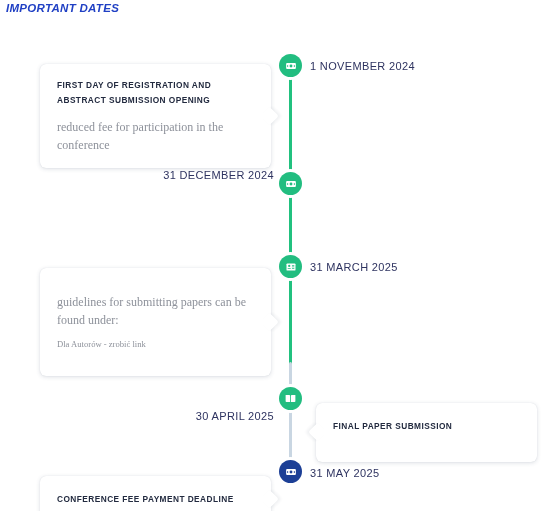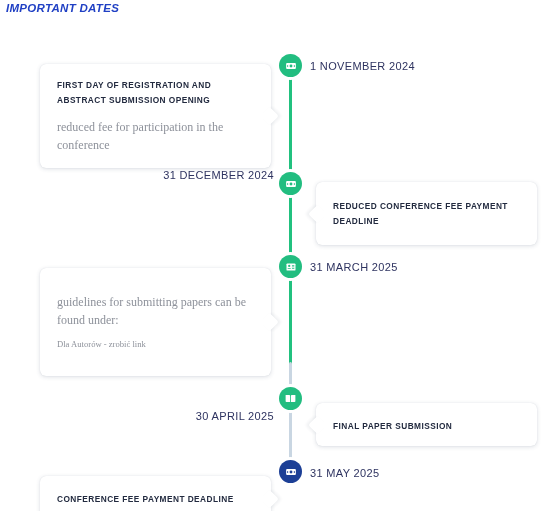--- a/index.html
+++ b/index.html
@@ -138,21 +138,21 @@
     line-height: 1.5;
     margin: 9px 0 0 0;
     display: block;
     text-decoration: none;
   }
 
   
   #card-1 { left: 40px;  top: 38px;  width: 231px; min-height: 90px; }
   #card-2 { left: 316px; top: 156px; width: 221px; min-height: 56px; padding-top: 17px; padding-bottom: 17px; }
   #card-3 { left: 40px;  top: 242px; width: 231px; min-height: 108px; }
-  #card-4 { left: 316px; top: 377px; width: 221px; min-height: 43px; padding-top: 16px; padding-bottom: 12px; }
+  #card-4 { left: 316px; top: 377px; width: 221px; min-height: 43px; padding-top: 16px; padding-bottom: 28px; }
   #card-5 { left: 40px;  top: 450px; width: 231px; min-height: 43px; padding-top: 16px; padding-bottom: 16px; }
 </style>
 </head>
 <body>
 
 <div id="page-title">IMPORTANT DATES</div>
 
 <div id="timeline-area">
 
   <div class="spine spine-green"></div>
@@ -167,23 +167,20 @@
       <svg width="12" height="12" viewBox="0 0 16 16">
         <rect x="1.5" y="4" width="13" height="8" rx="1.3" fill="#ffffff"></rect>
         <circle cx="8" cy="8" r="1.9" fill="#22bd80"></circle>
         <rect x="3" y="6.6" width="1.2" height="2.8" rx="0.5" fill="#22bd80"></rect>
         <rect x="11.8" y="6.6" width="1.2" height="2.8" rx="0.5" fill="#22bd80"></rect>
       </svg>
     </span>
   </div>
   <div class="date-label date-right" style="top:35px">1 NOVEMBER 2024</div>
 
-  <div class="card point-left" id="card-2">
-    <p class="card-title">REDUCED CONFERENCE FEE PAYMENT DEADLINE</p>
-  </div>
   <div class="marker green" style="top:146px">
     <span>
       <svg width="12" height="12" viewBox="0 0 16 16">
         <rect x="1.5" y="4" width="13" height="8" rx="1.3" fill="#ffffff"></rect>
         <circle cx="8" cy="8" r="1.9" fill="#22bd80"></circle>
         <rect x="3" y="6.6" width="1.2" height="2.8" rx="0.5" fill="#22bd80"></rect>
         <rect x="11.8" y="6.6" width="1.2" height="2.8" rx="0.5" fill="#22bd80"></rect>
       </svg>
     </span>
   </div>

